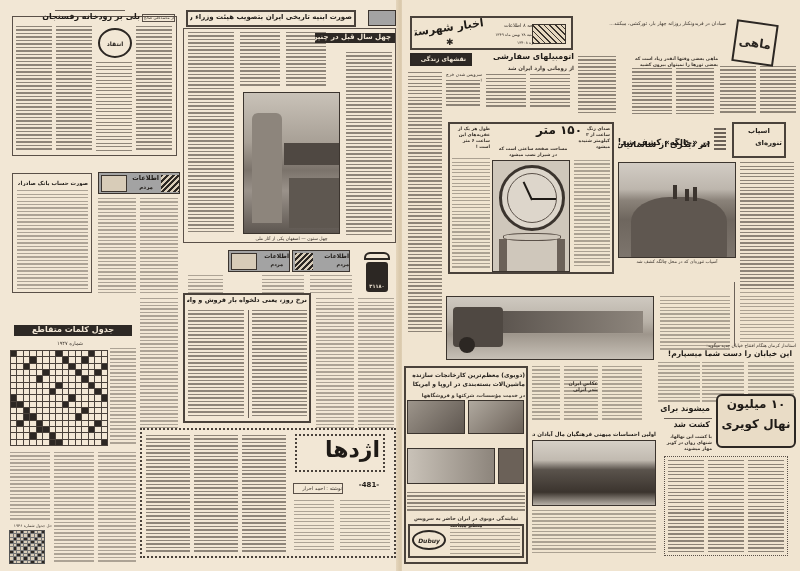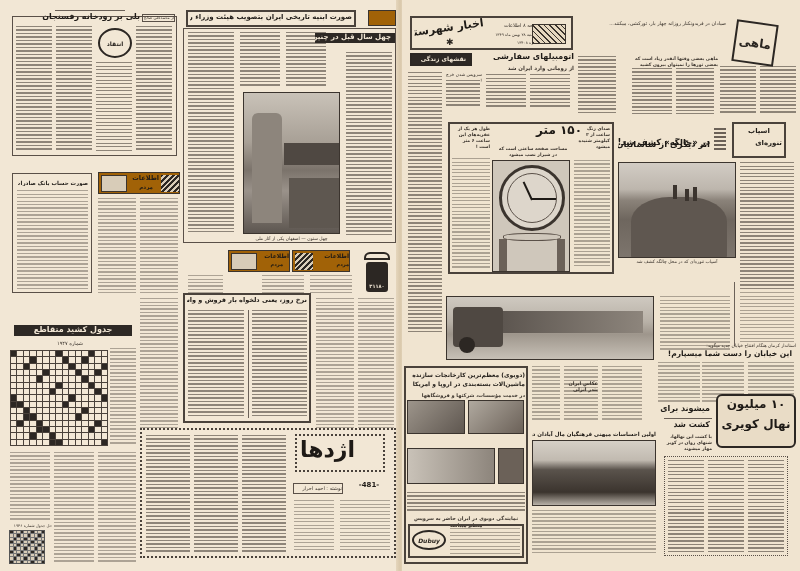--- a/index.html
+++ b/index.html
@@ -28,21 +28,21 @@
     background-image: repeating-linear-gradient(180deg,
       rgba(60,52,45,0.55) 0px, rgba(60,52,45,0.55) 1.4px,
       transparent 1.4px, transparent 3.5px); }
   .col.light { background-image: repeating-linear-gradient(180deg,
       rgba(60,52,45,0.38) 0px, rgba(60,52,45,0.38) 1.2px,
       transparent 1.2px, transparent 3.5px); }
   .photo { position: absolute; border: 1px solid #3b342e; overflow: hidden; }
   .vline { position: absolute; width: 1px; background: #6b6158; }
   .hline { position: absolute; height: 1px; background: #6b6158; }
   .cap { position: absolute; direction: rtl; text-align: center; font-size: 4.5px; color: #3a332c; white-space: nowrap; overflow: hidden; }
-  .logo { position: absolute; border: 1px solid #3b342e; background: #a16207; }
+  .logo { position: absolute; border: 1px solid #3b342e; background: #a3a3a3; }
   .xw { position: absolute; display: grid; border: 1px solid #4a423b; background: #4a423b; gap: 1px; }
   .xw div { background: #f3e8d6; }
   .xw div.b { background: #2c2723; }
   .mini { position: absolute; display: grid; gap: 1px; background: #777; border: 1px solid #555; }
   .mini div { background: #d8ccb8; }
   .mini div.b { background: #2c2723; }
 </style>
 </head>
 <body>
 
@@ -112,21 +112,21 @@
   <div class="col light" style="left:358px;top:298px;width:36px;height:130px;"></div>
 
   <div class="box2" style="left:183px;top:293px;width:128px;height:130px;"></div>
   <div class="hl" style="left:187px;top:297px;width:120px;font-size:6.5px;">نرخ روز، یعنی دلخواه بار فروش و واسطه!</div>
   <div class="col" style="left:188px;top:310px;width:56px;height:108px;"></div>
   <div class="vline" style="left:248px;top:310px;height:108px;"></div>
   <div class="col" style="left:252px;top:310px;width:55px;height:108px;"></div>
   <div class="col light" style="left:140px;top:298px;width:38px;height:130px;"></div>
   <div class="col light" style="left:316px;top:298px;width:38px;height:130px;"></div>
 
-  <div class="hl hl-inv" style="left:14px;top:325px;width:118px;font-size:8px;text-align:center;">جدول کشید متقاطع</div>
+  <div class="hl hl-inv" style="left:14px;top:325px;width:118px;font-size:8px;text-align:center;">جدول کلمات متقاطع</div>
   <div class="sub" style="left:40px;top:340px;width:60px;text-align:center;">شماره ۱۹۴۷</div>
   <div class="xw" id="xw" style="left:10px;top:350px;width:98px;height:96px;grid-template-columns:repeat(15,1fr);grid-template-rows:repeat(15,1fr);">
       <div class="b"></div>
       <div></div>
       <div></div>
       <div></div>
       <div></div>
       <div></div>
       <div></div>
       <div class="b"></div>
@@ -454,21 +454,21 @@
       <div class="b"></div>
     </div>
   <div class="col light" style="left:54px;top:452px;width:40px;height:110px;"></div>
   <div class="col light" style="left:98px;top:452px;width:38px;height:110px;"></div>
 
   <div class="dotbox" style="left:140px;top:428px;width:256px;height:130px;"></div>
   <div class="col" style="left:146px;top:435px;width:44px;height:118px;"></div>
   <div class="col" style="left:194px;top:435px;width:44px;height:118px;"></div>
   <div class="col" style="left:242px;top:435px;width:44px;height:118px;"></div>
   <div class="dotbox" style="left:295px;top:434px;width:90px;height:38px;"></div>
-  <div class="hl" style="left:300px;top:438px;width:80px;font-size:22px;text-align:left;">اژدها</div>
+  <div class="hl" style="left:300px;top:438px;width:80px;font-size:22px;text-align:right;">اژدها</div>
   <div class="box" style="left:293px;top:483px;width:50px;height:11px;"></div>
   <div class="sub" style="left:294px;top:485px;width:48px;font-size:5px;">نوشته : احمد احرار</div>
   <div class="hl" style="left:350px;top:482px;width:38px;font-size:7px;text-align:center;">-481-</div>
   <div class="col light" style="left:294px;top:500px;width:40px;height:52px;"></div>
   <div class="col light" style="left:340px;top:500px;width:50px;height:52px;"></div>
 </div>
 
 <div class="gutter"></div>
 
 <div class="page page-right">

